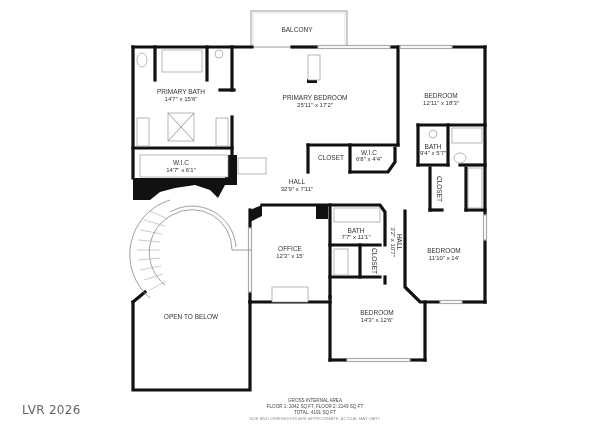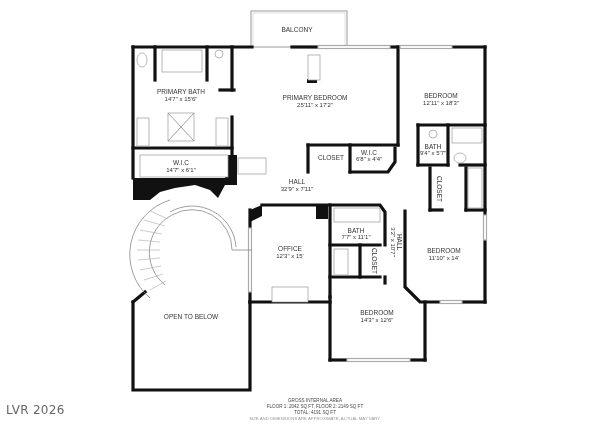--- a/index.html
+++ b/index.html
@@ -2,21 +2,21 @@
 <html><head>
 <meta charset="utf-8">
 <style>
   html,body{margin:0;padding:0;background:#fff;}
   body{width:600px;height:424px;position:relative;overflow:hidden;font-family:"Liberation Sans",sans-serif;}
   svg{position:absolute;left:0;top:0;}
   .lbl{font-family:"Liberation Sans",sans-serif;font-size:6.5px;fill:#333;text-anchor:middle;}
   .dim{font-family:"Liberation Sans",sans-serif;font-size:6px;fill:#333;text-anchor:middle;}
   .foot{font-family:"Liberation Sans",sans-serif;font-size:4.6px;fill:#444;text-anchor:middle;}
   .foot2{font-family:"Liberation Sans",sans-serif;font-size:4.3px;fill:#999;text-anchor:middle;}
-  .wm{position:absolute;left:6px;top:403px;font-size:12px;color:#666;font-family:"DejaVu Sans",sans-serif;letter-spacing:0.3px;}
+  .wm{position:absolute;left:22px;top:403px;font-size:12px;color:#666;font-family:"DejaVu Sans",sans-serif;letter-spacing:0.3px;}
   .wall{stroke:#111;stroke-width:3.2;fill:none;stroke-linecap:square;}
   .thin{stroke:#888;stroke-width:0.8;fill:none;}
   .win{stroke:#aaa;stroke-width:1.2;fill:#fff;}
   .fix{stroke:#999;stroke-width:0.7;fill:#fff;}
 </style>
 </head>
 <body>
 
 <svg width="600" height="424" viewBox="0 0 600 424">
 

